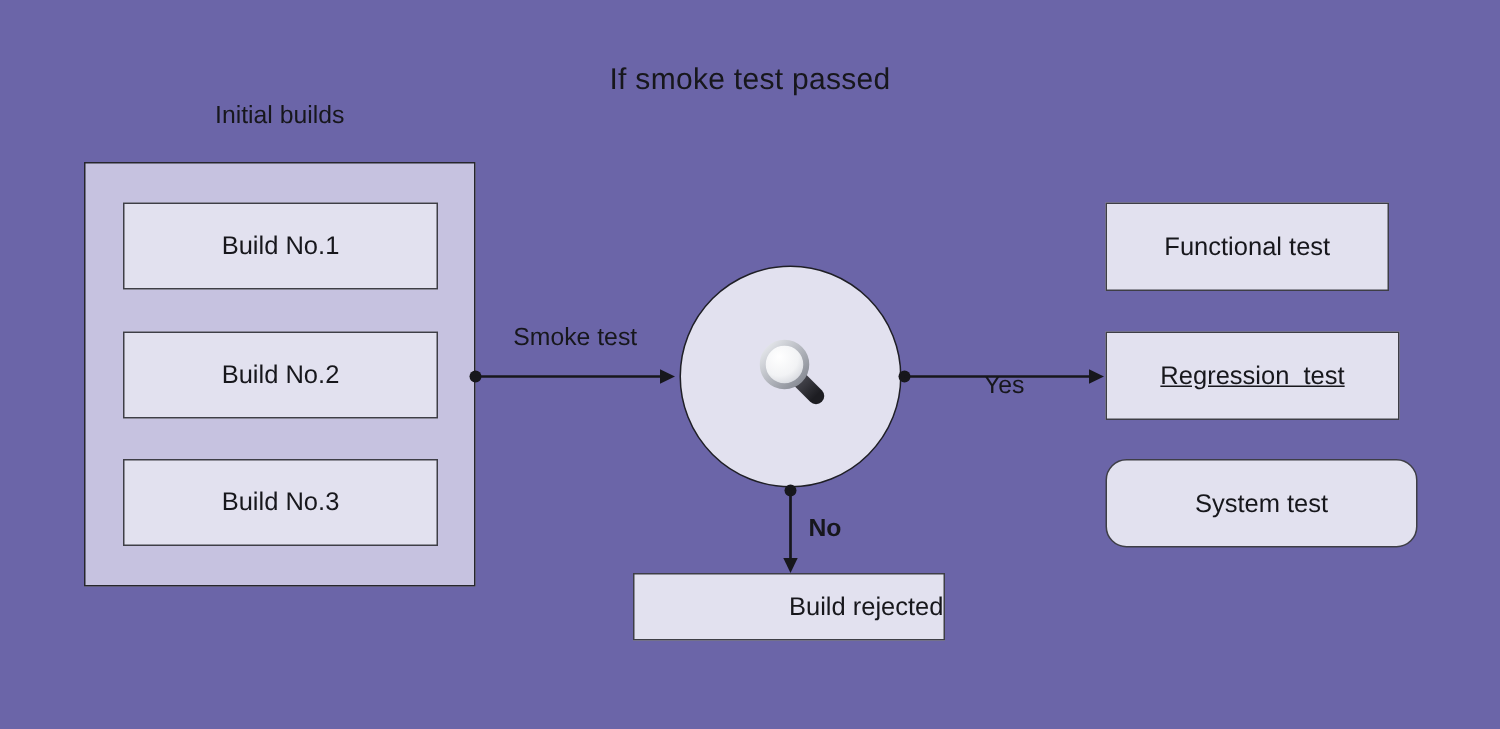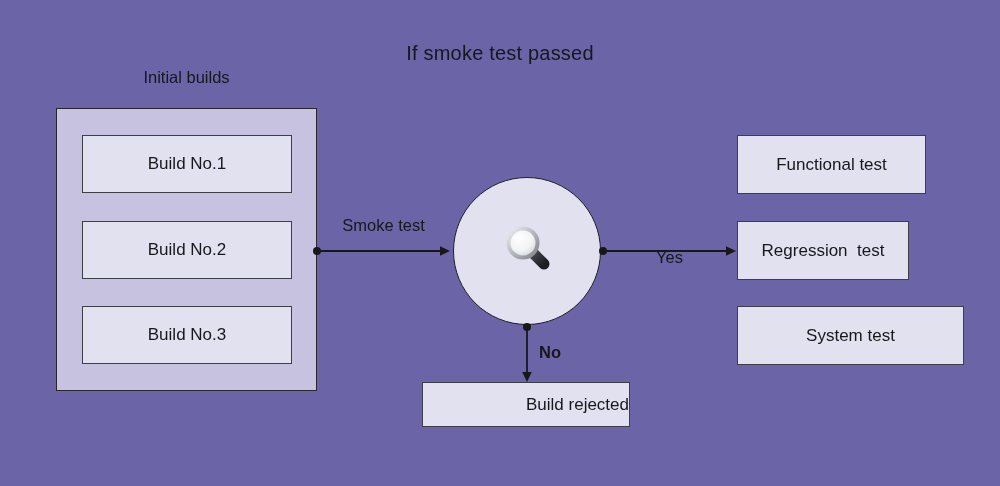--- a/index.html
+++ b/index.html
@@ -51,22 +51,22 @@
     display: flex; align-items: center; justify-content: center;
   }
   .node-label {
     font-size: 17px;
     white-space: pre;
   }
   .node-build-1 { left: 82px; top: 135px; }
   .node-build-2 { left: 82px; top: 221px; }
   .node-build-3 { left: 82px; top: 306px; }
   .node-functional { left: 737px; top: 135px; width: 189px; height: 59px; }
-  .node-regression { left: 737px; top: 221px; width: 172px; height: 59px; }
-  .node-system    { left: 737px; top: 306px; width: 227px; height: 59px; }
+  .node-regression { left: 737px; top: 221px; width: 196px; height: 59px; text-decoration: underline; }
+  .node-system    { left: 737px; top: 306px; width: 208px; height: 59px; border-radius: 14px; }
   .node-rejected  { left: 422px; top: 382px; width: 208px; height: 45px; justify-content: flex-end; }
   .decision-node {
     position: absolute;
     left: 453px; top: 177px;
     width: 148px; height: 148px;
     border-radius: 50%;
     background: var(--node-fill);
     border: 1.5px solid #1f1f26;
     display: flex; align-items: center; justify-content: center;
   }

